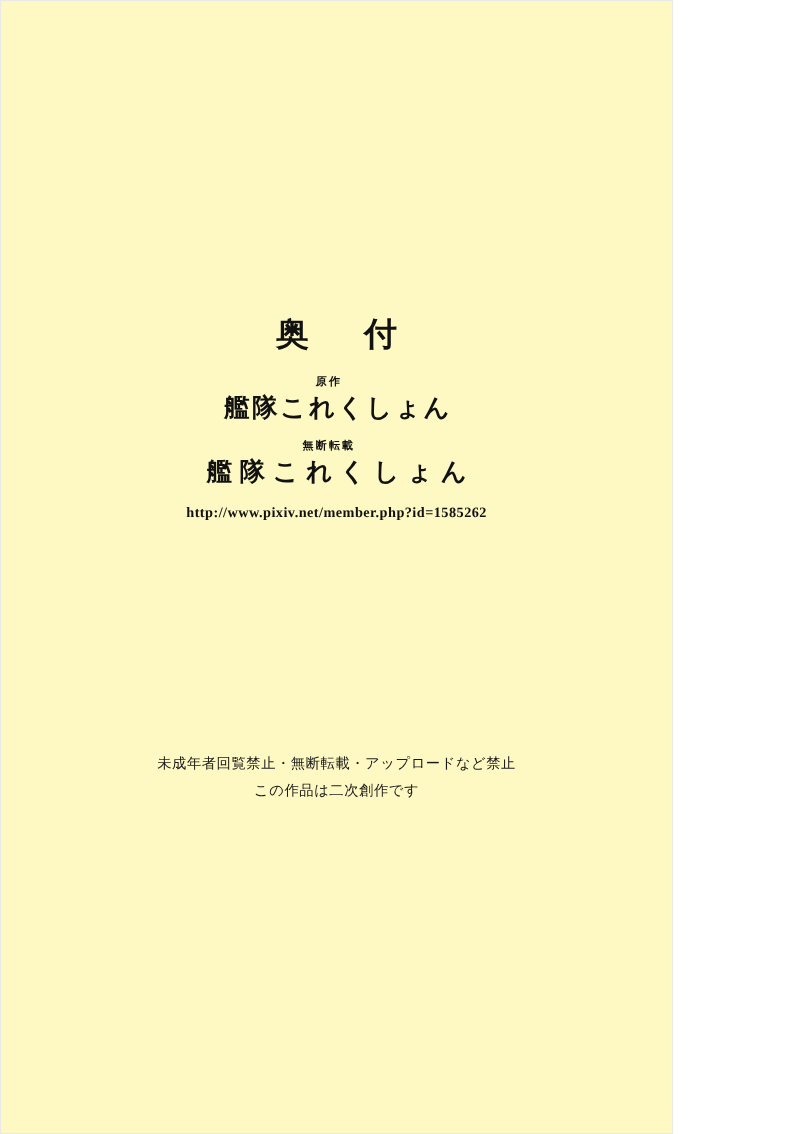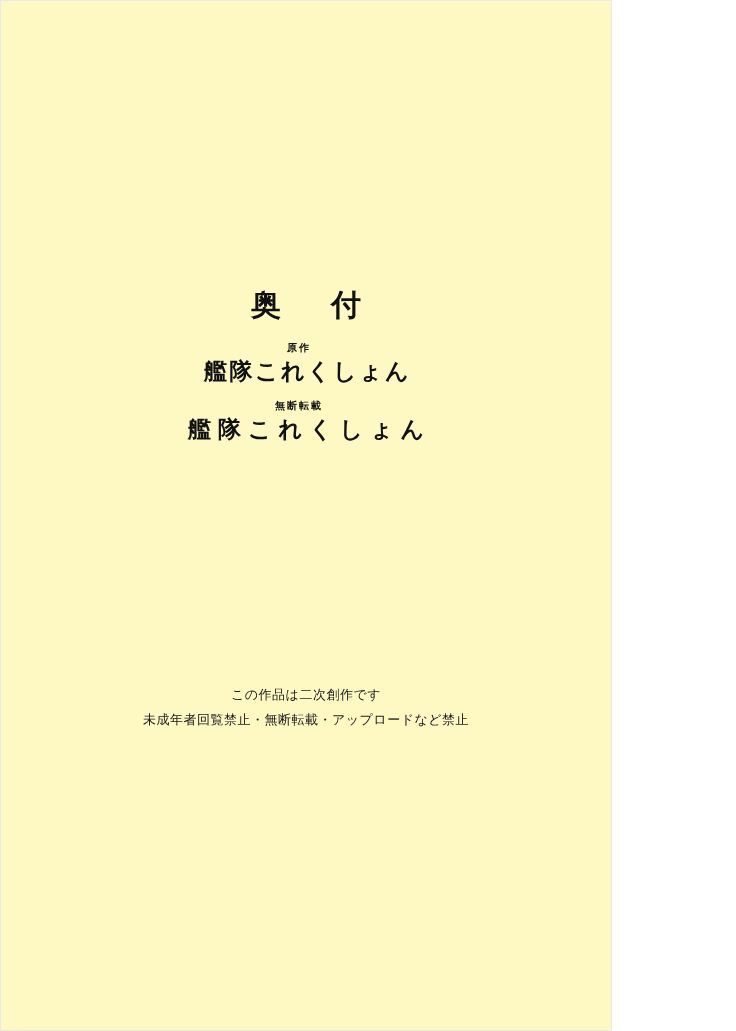--- a/index.html
+++ b/index.html
@@ -122,22 +122,23 @@
       <p class="block-label">原作</p>
       <p class="block-value">艦隊これくしょん</p>
     </div>
 
     <div class="block">
       <p class="block-label">無断転載</p>
       <p class="block-value spaced">艦隊これくしょん</p>
     </div>
 
     <div class="block">
+      <p class="block-url">http://www.pixiv.net/member.php?id=1585262</p>
     </div>
 
   </div>
 
   <div class="notice">
+    <p class="notice-line">未成年者回覧禁止・無断転載・アップロードなど禁止</p>
     <p class="notice-line">この作品は二次創作です</p>
-    <p class="notice-line">未成年者回覧禁止・無断転載・アップロードなど禁止</p>
   </div>
 
 </div>
 
 </body></html>

